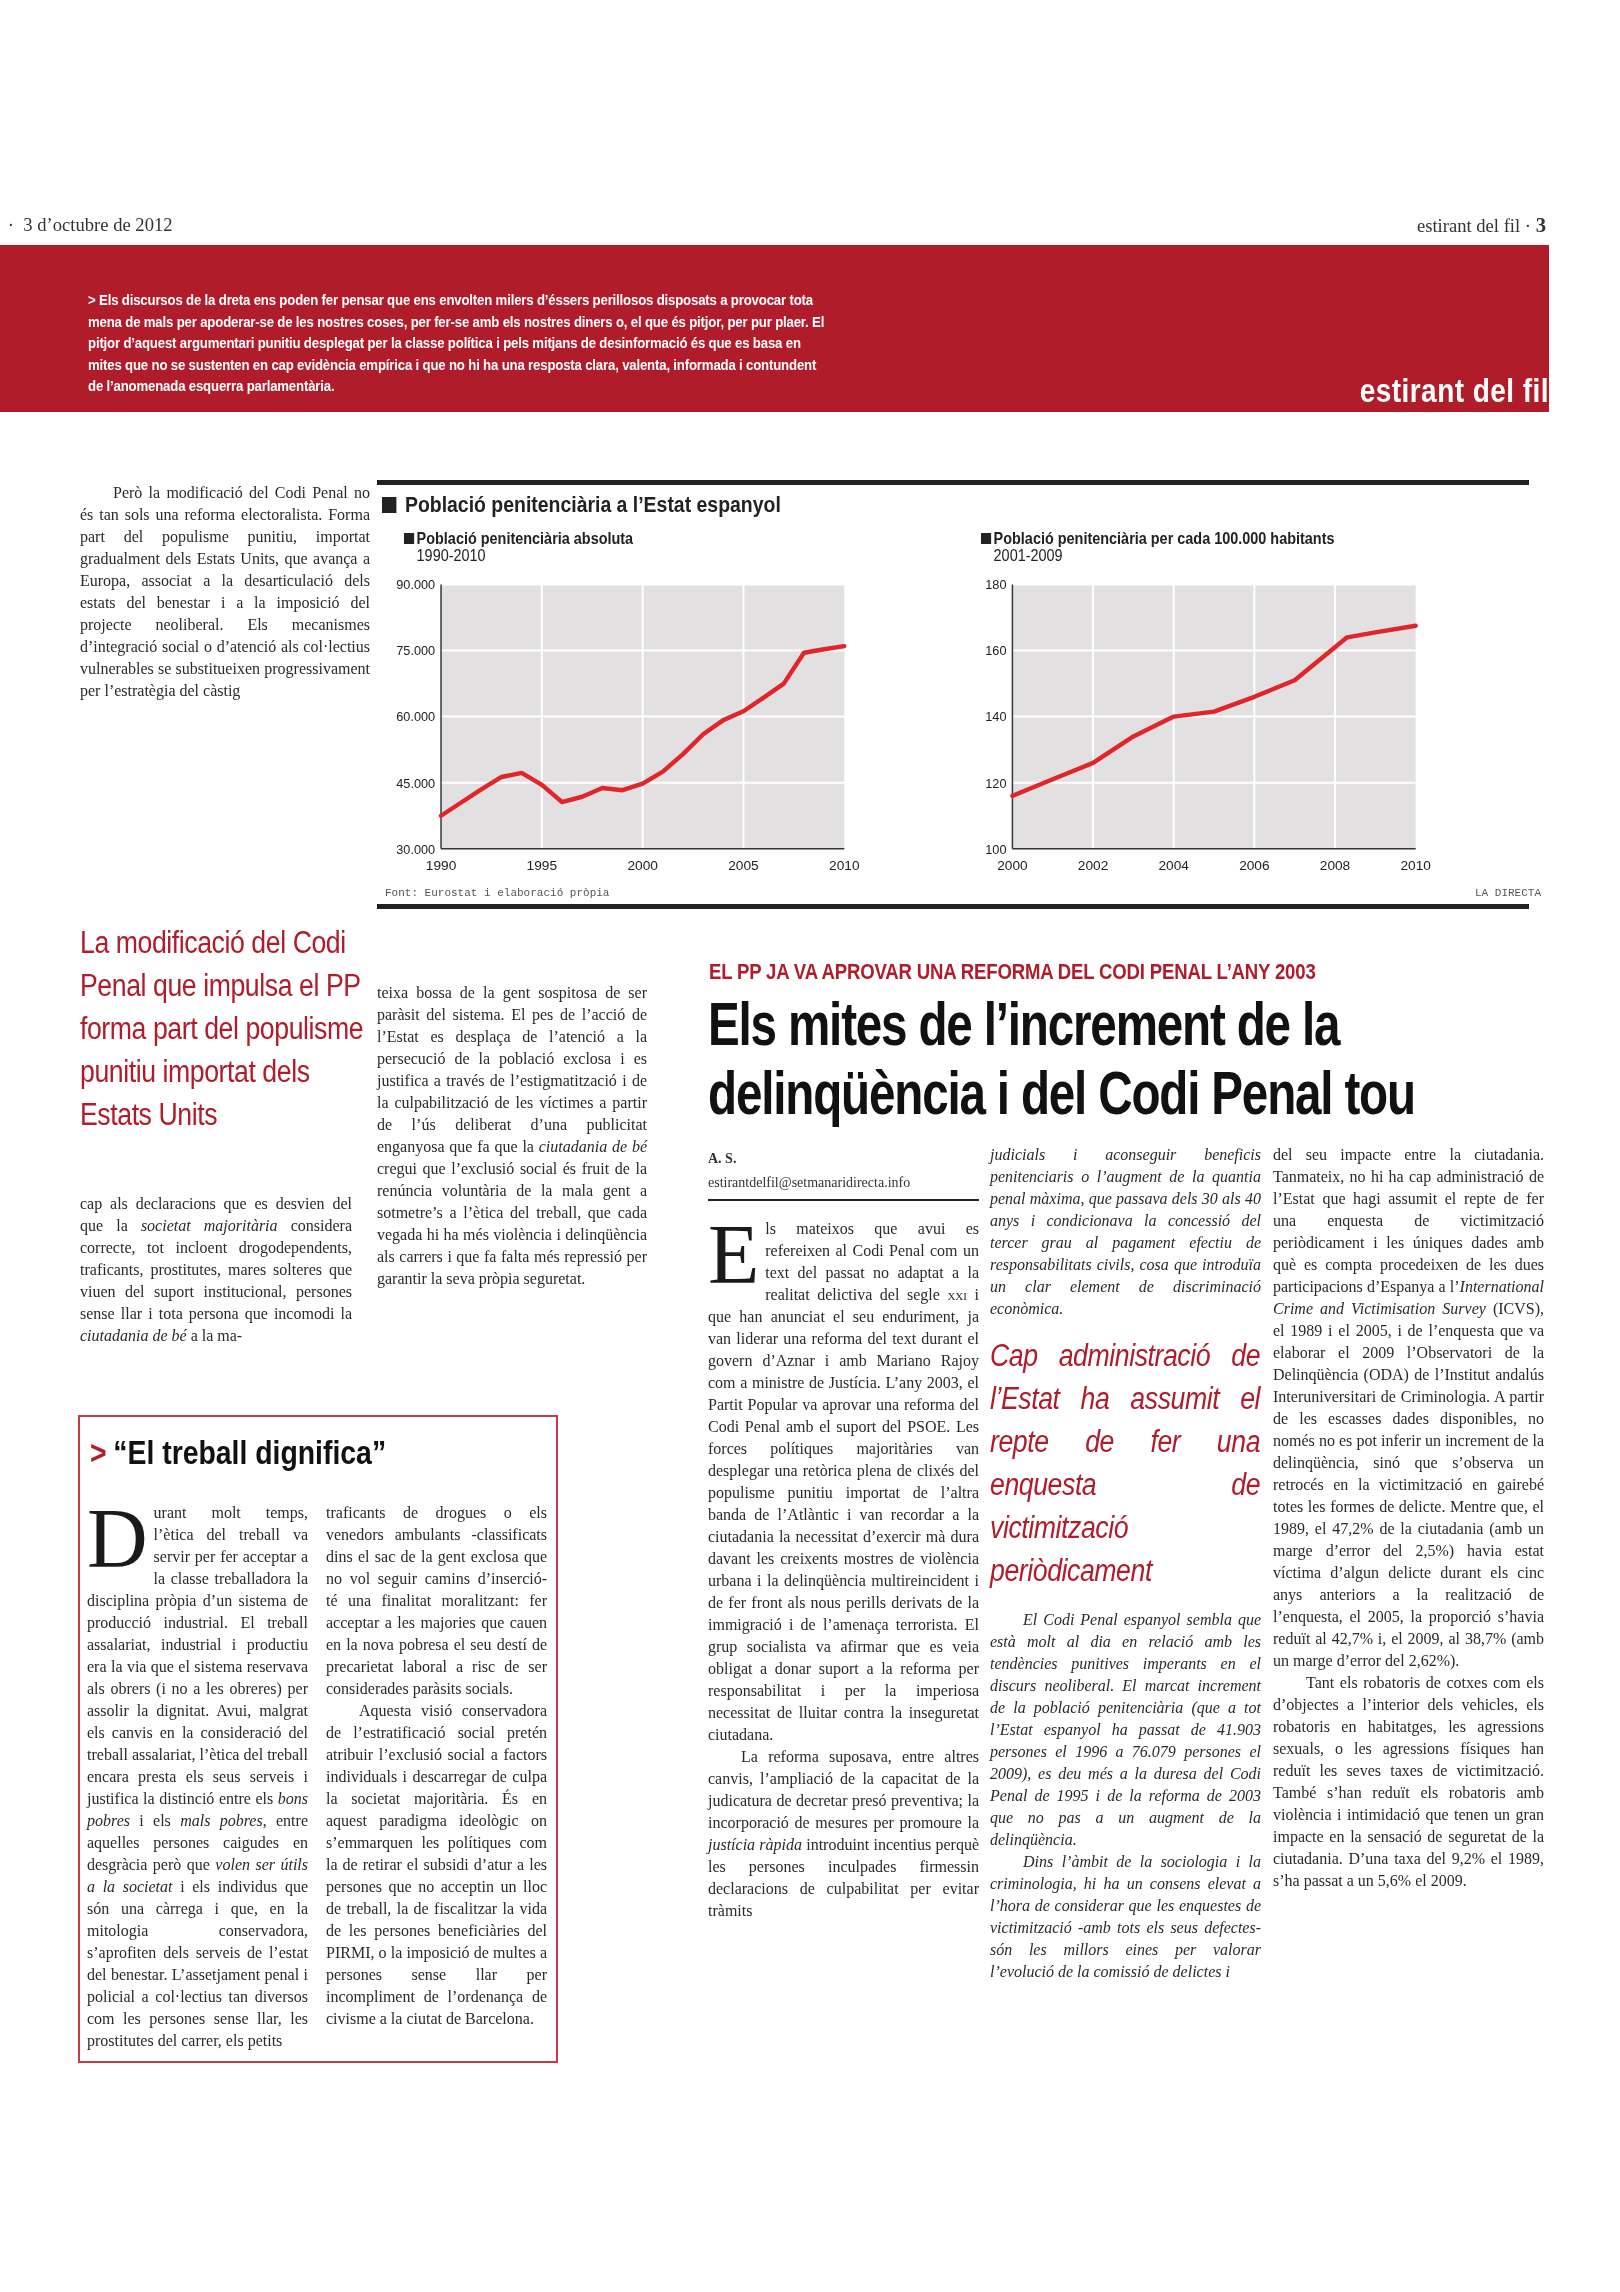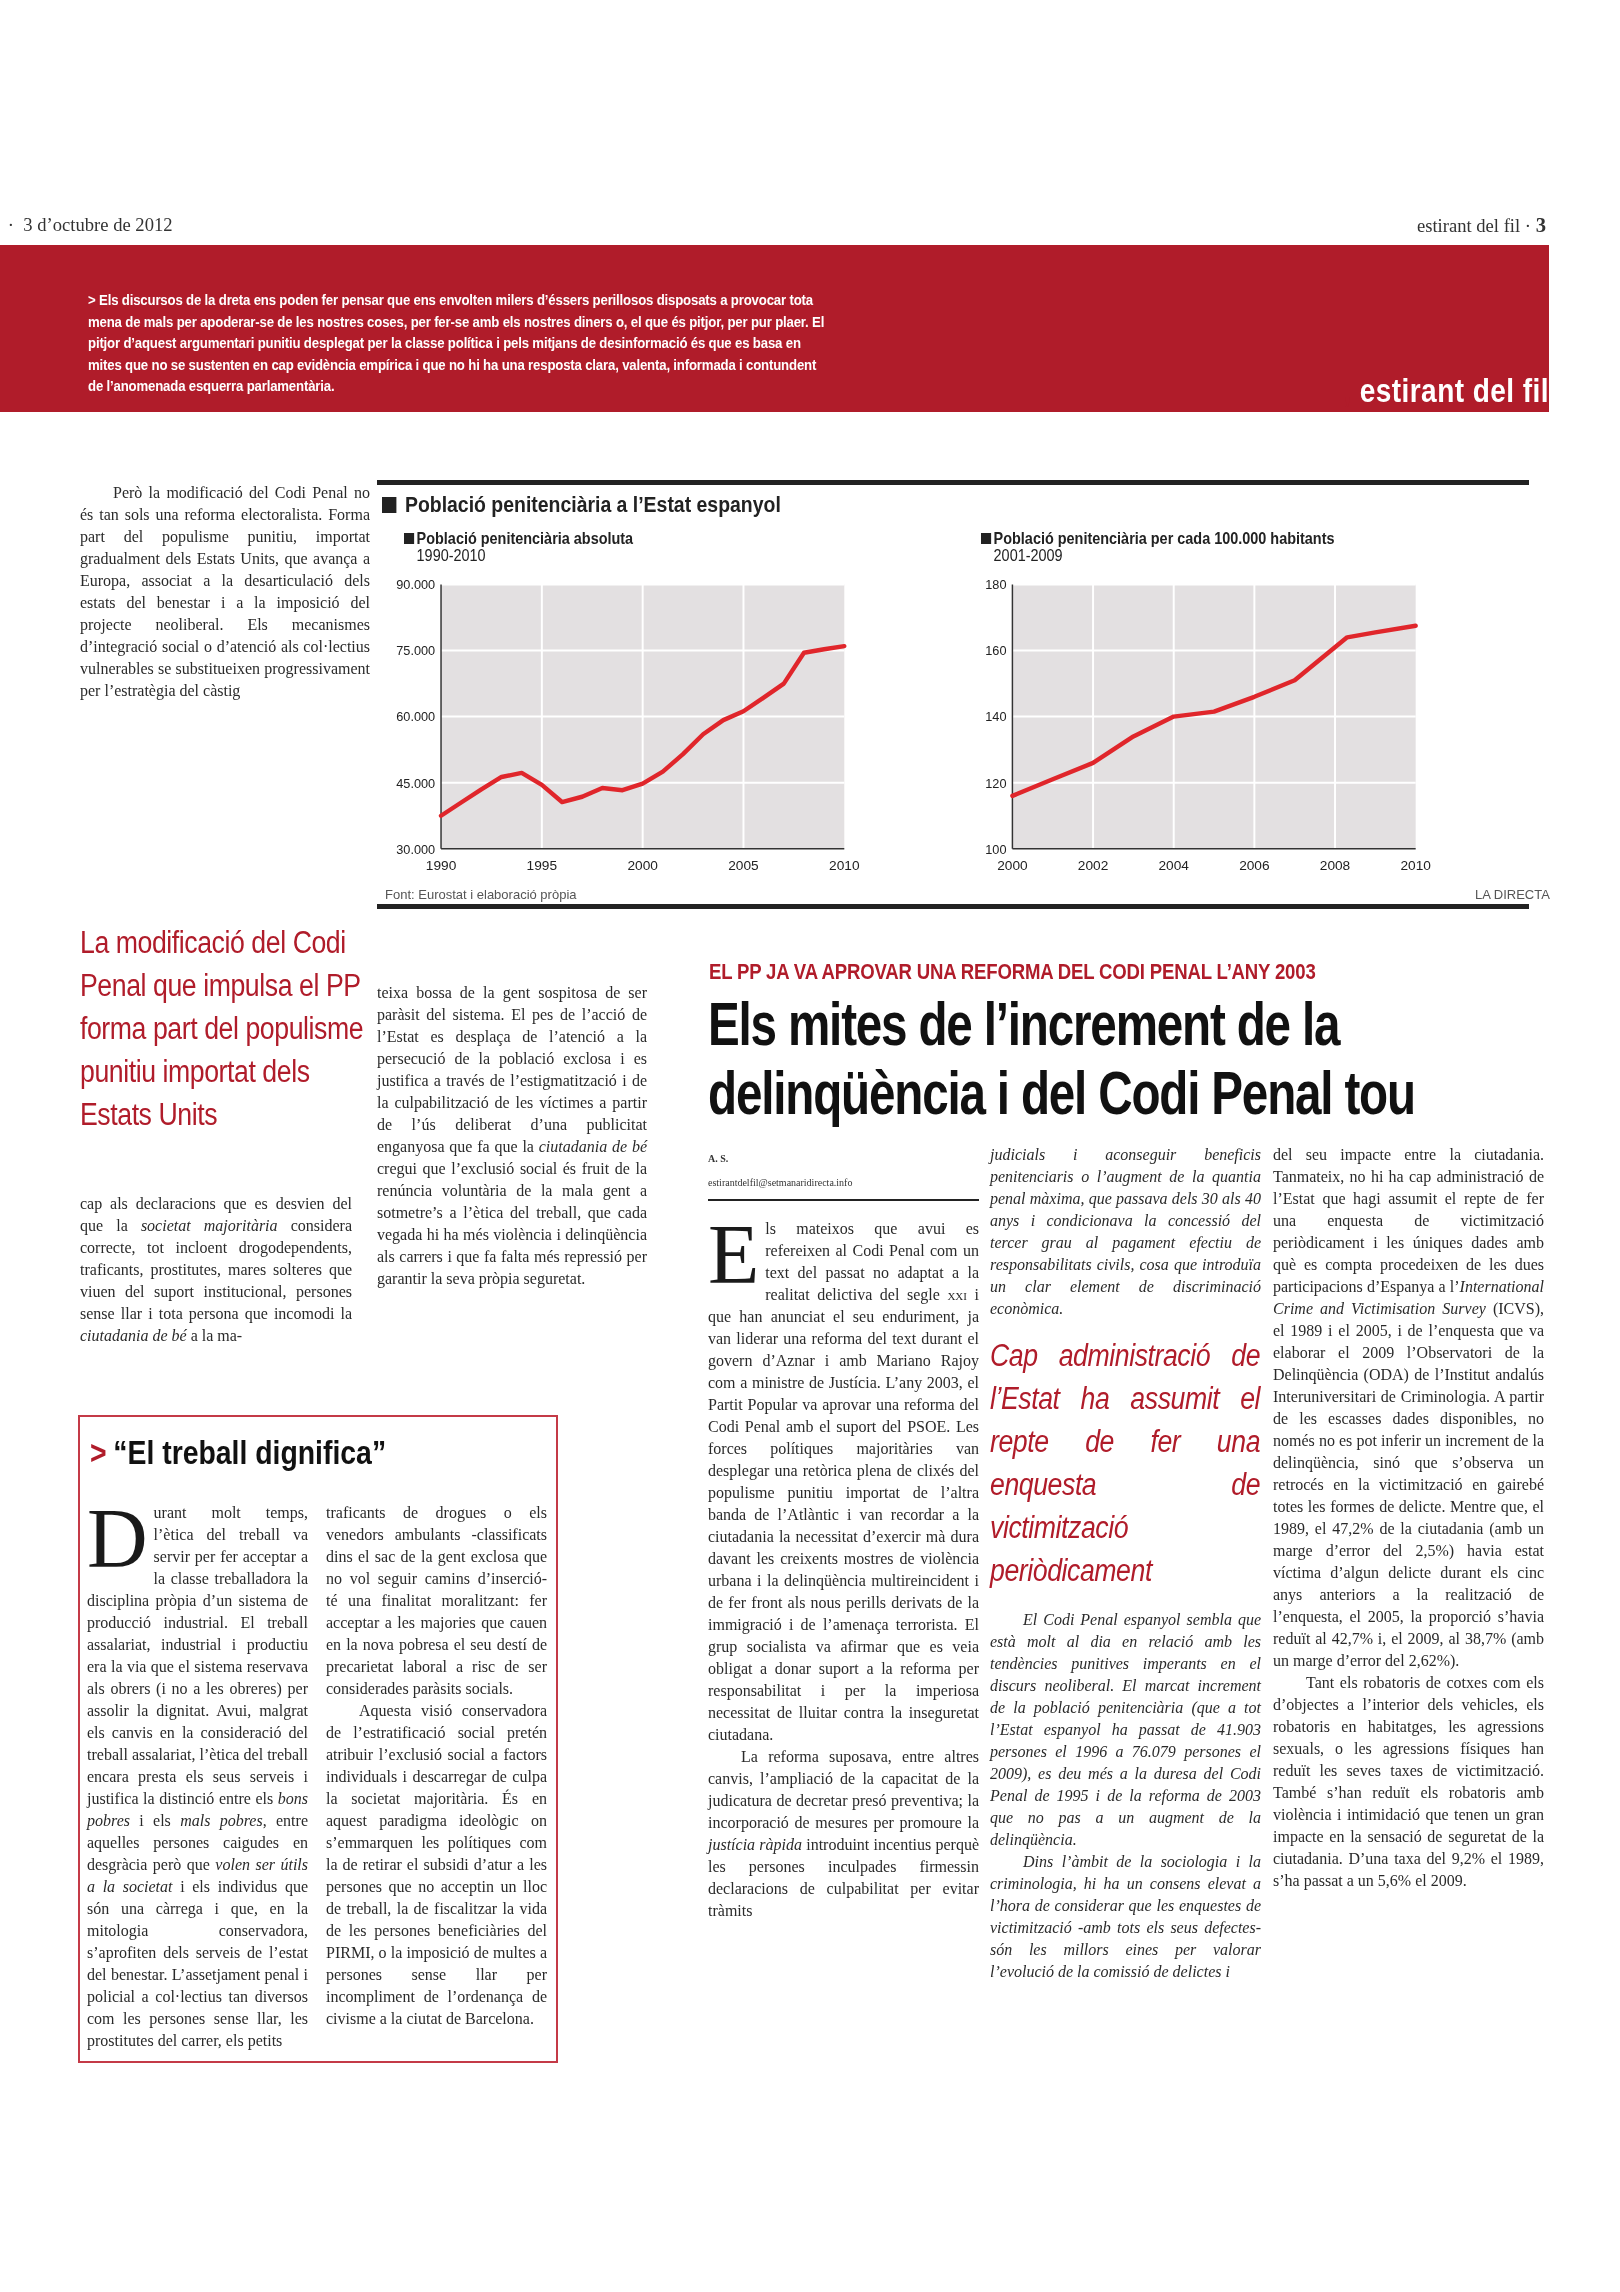--- a/index.html
+++ b/index.html
@@ -17,25 +17,25 @@
   .col p{margin:0;}
   .col p.ind{text-indent:33px;}
   .pull{color:#b01c2a;font-family:"Liberation Sans",sans-serif;font-size:31px;line-height:43px;letter-spacing:-0.5px;transform:scaleX(0.86);transform-origin:left top;}
   .chart-top-rule{left:377px;top:480px;width:1152px;height:4.9px;background:#222;}
   .chart-bottom-rule{left:377px;top:904px;width:1152px;height:4.9px;background:#222;}
   .chart-title{left:382px;top:492px;font-family:"Liberation Sans",sans-serif;font-weight:bold;font-size:21.6px;color:#222;transform:scaleX(0.9);transform-origin:left top;white-space:nowrap;}
   .chart-title .sq{display:inline-block;width:15.7px;height:15.7px;background:#222;margin-right:9.8px;vertical-align:-1px;}
   .sub-title{font-family:"Liberation Sans",sans-serif;font-weight:bold;font-size:15.7px;color:#222;line-height:16.7px;white-space:nowrap;transform:scaleX(0.92);transform-origin:left top;}
   .sub-title .sq{display:inline-block;width:10.8px;height:10.8px;background:#222;margin-right:2.9px;}
   .sub-title .range{font-weight:normal;display:block;padding-left:13.7px;font-size:15.7px;}
-  .chart-source{font-family:Liberation Sans, sans-serif;font-size:13px;color:#555;white-space:nowrap;}
+  .chart-source{font-family:Liberation Mono, monospace;font-size:11px;color:#555;white-space:nowrap;}
   svg text{font-family:"Liberation Sans","DejaVu Sans",sans-serif;}
   .kicker{left:709px;top:959px;color:#b01c2a;font-family:"Liberation Sans",sans-serif;font-weight:bold;font-size:21.6px;letter-spacing:-0.2px;transform:scaleX(0.86);transform-origin:left top;white-space:nowrap;}
   .headline{left:708px;top:990px;color:#111;font-family:"Liberation Sans",sans-serif;font-weight:bold;font-size:61px;line-height:69px;letter-spacing:-1.5px;transform:scaleX(0.78);transform-origin:left top;white-space:nowrap;}
-  .byline{left:708px;top:1147px;font-family:"Liberation Serif",serif;font-size:10px;line-height:23.5px;color:#333;width:270px;}
+  .byline{left:708px;top:1147px;font-family:"Liberation Serif",serif;font-size:14px;line-height:23.5px;color:#333;width:270px;}
   .byline .author{font-weight:bold;}
   .byline-rule{left:708px;top:1199px;width:271px;height:2px;background:#222;}
   .dropcap{float:left;font-family:"Liberation Serif",serif;font-size:84px;line-height:65px;padding:3.9px 5.9px 0 0;color:#1a1a1a;}
   .box{left:78px;top:1415px;width:476px;height:644px;border:2px solid #c43a47;}
   .box-title{left:90px;top:1434px;font-family:"Liberation Sans",sans-serif;font-weight:bold;font-size:33px;color:#111;transform:scaleX(0.86);transform-origin:left top;white-space:nowrap;}
   .box-title .chev{color:#b01c2a;margin-right:7.8px;}
   .it{font-style:italic;}
   .sc{font-variant:small-caps;}
 </style>
 </head>

